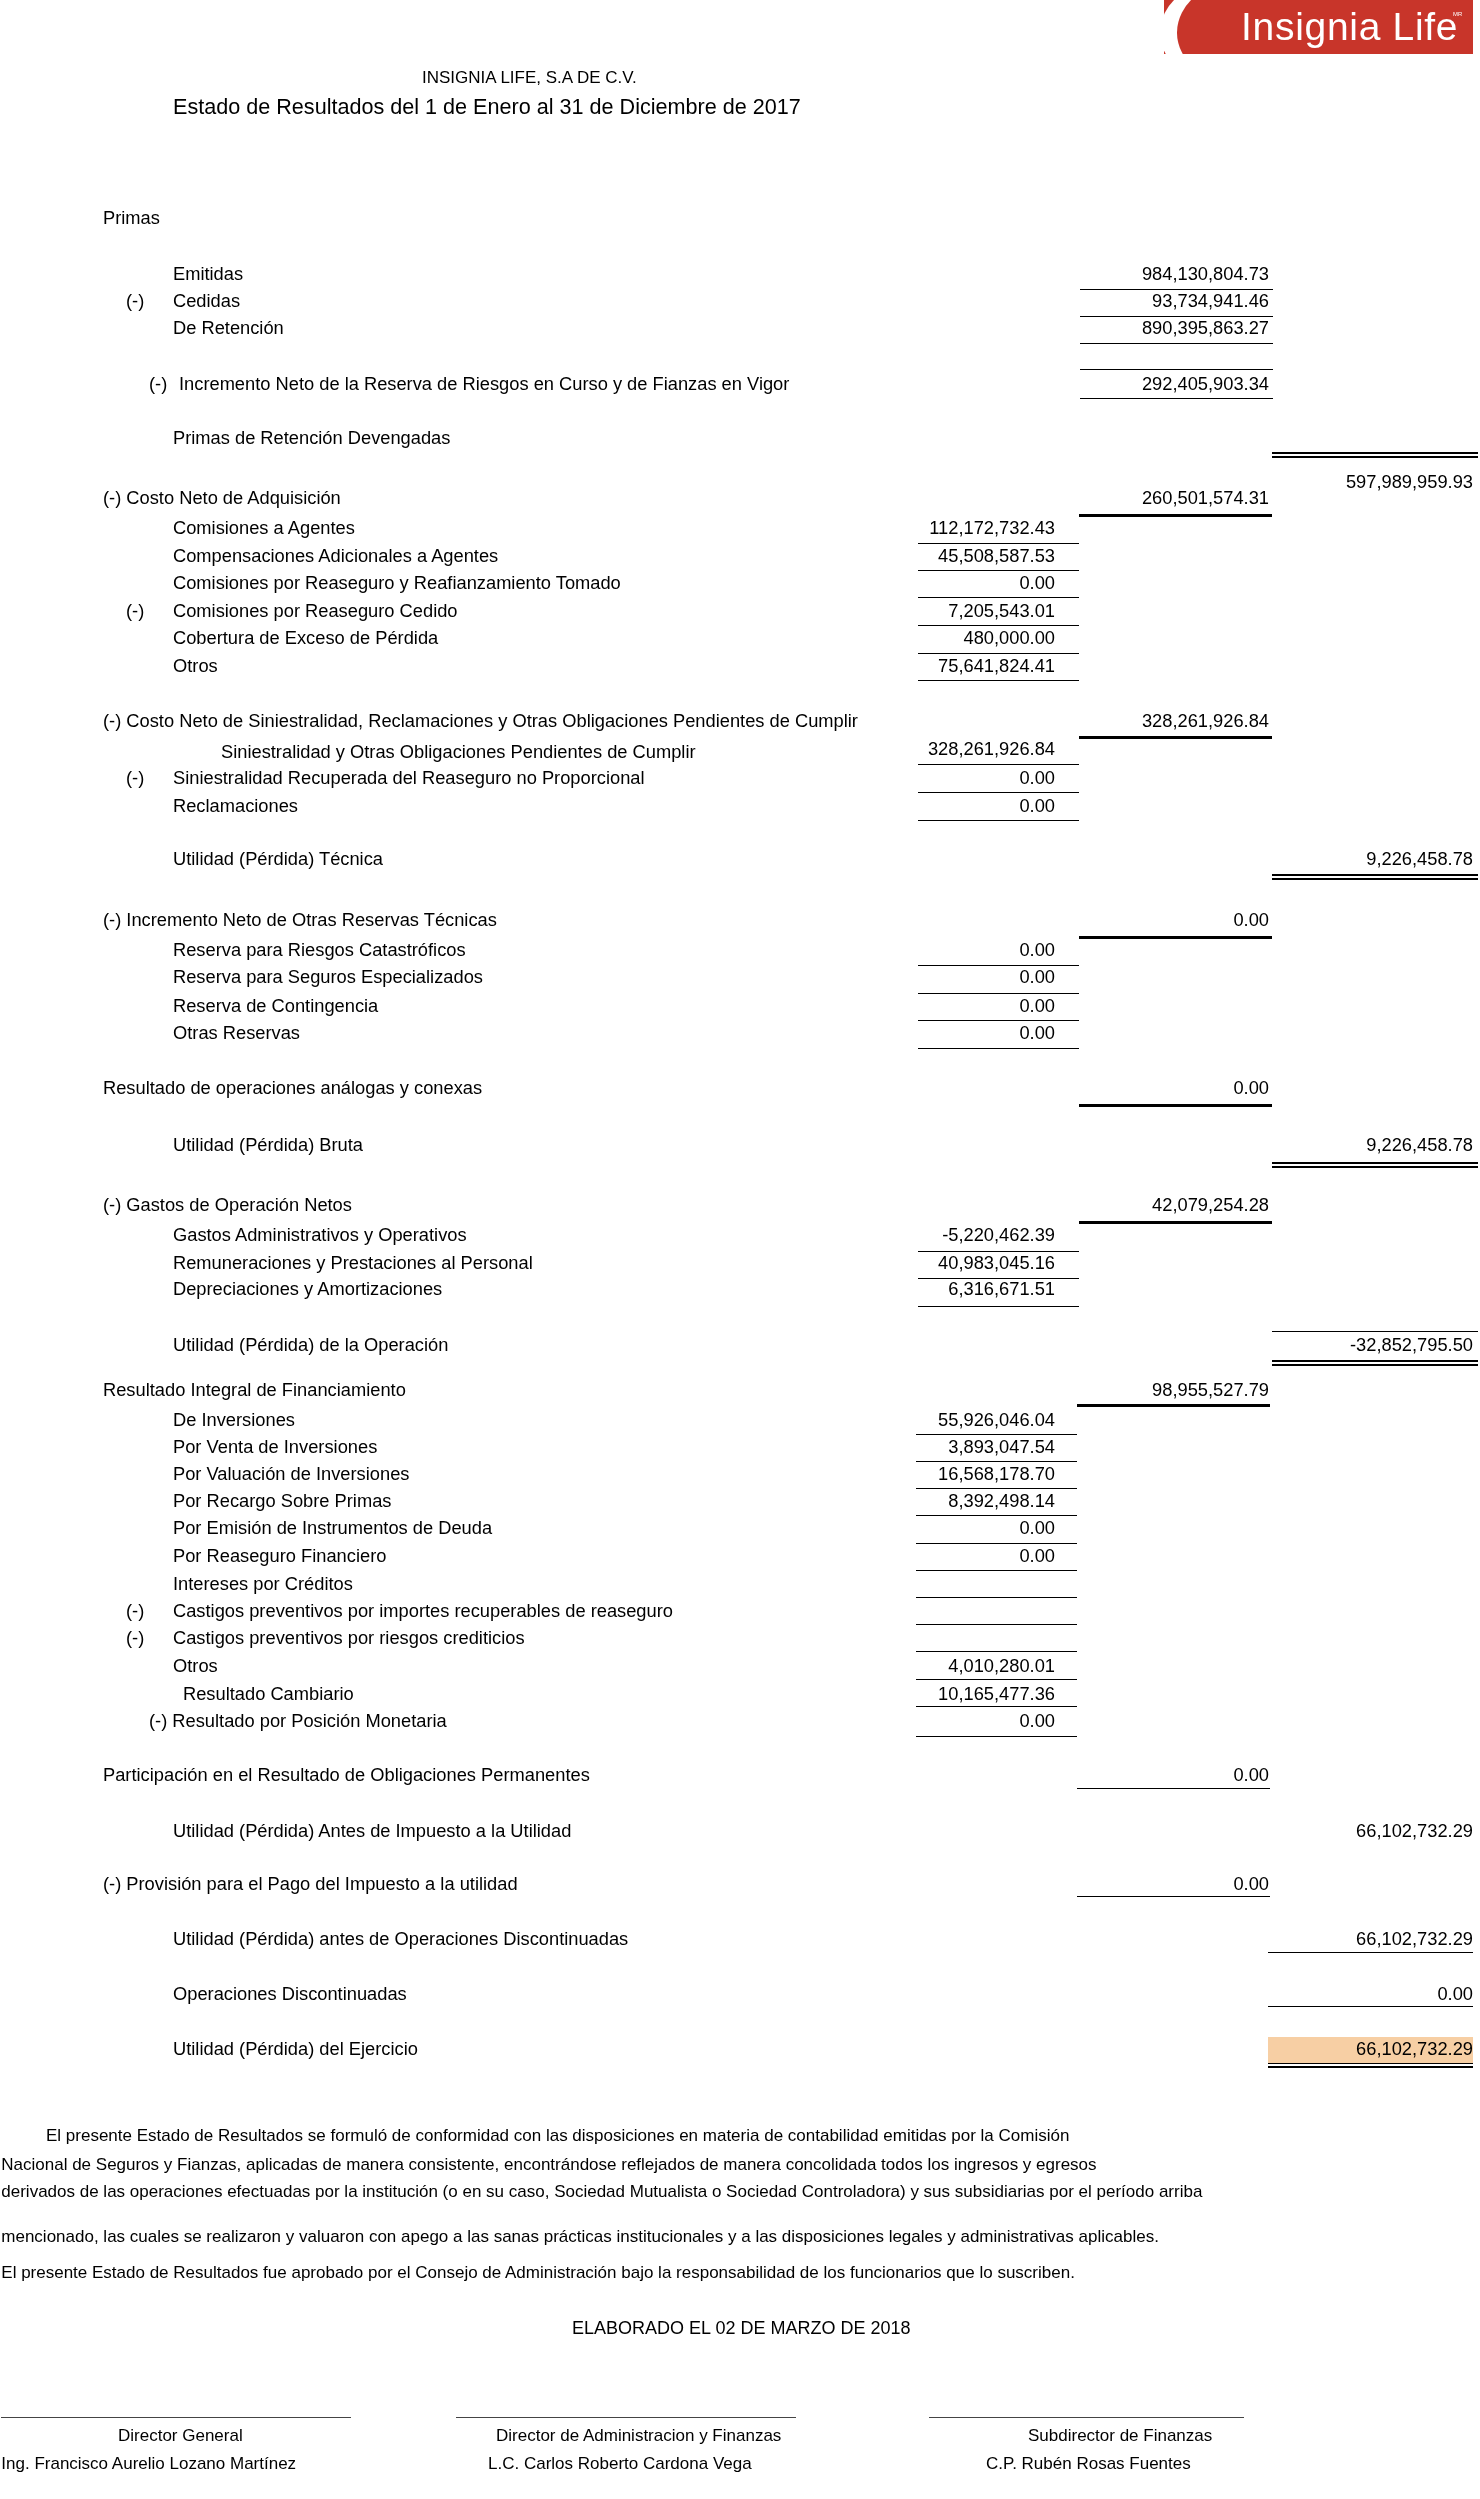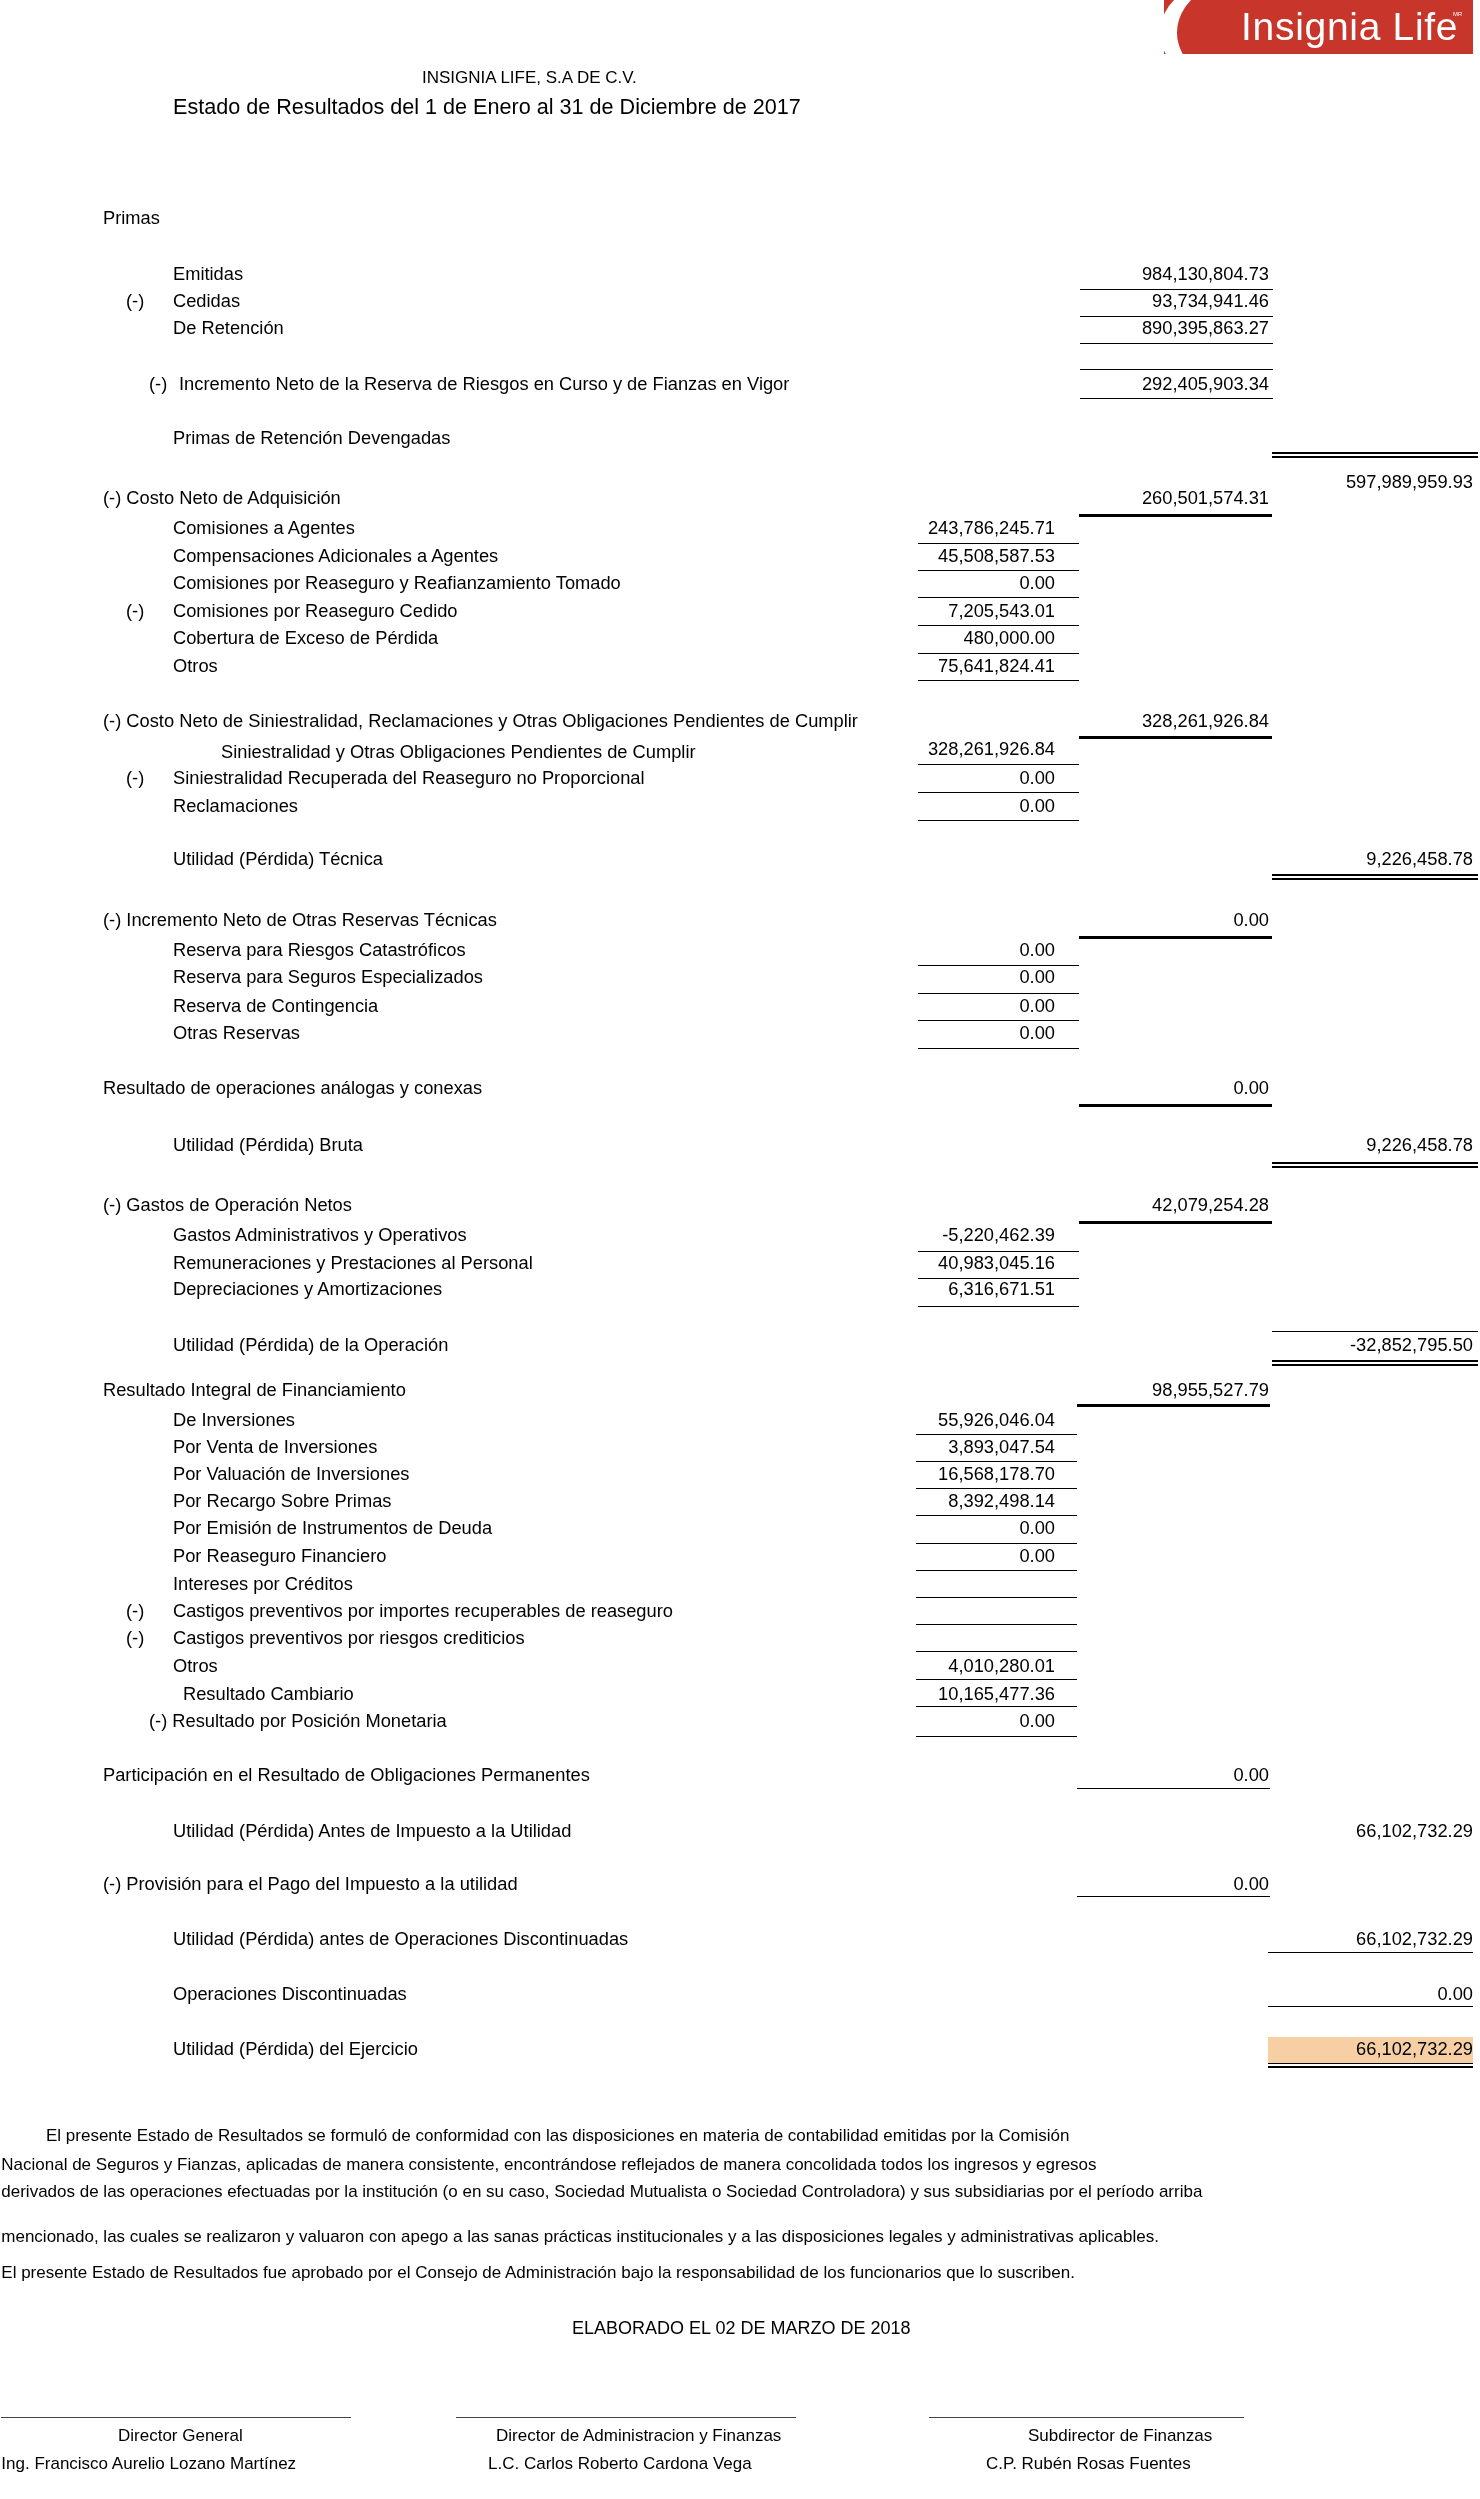--- a/index.html
+++ b/index.html
@@ -58,21 +58,21 @@
 <div class="abs t" style="left:173px; top:438px;">Primas de Retención Devengadas</div>
 <div class="abs t num c3" style="top:438px;margin-top:44px;">597,989,959.93</div>
 <div class="line" style="left:1272px; top:452px; width:206px; height:2px;"></div>
 <div class="line" style="left:1272px; top:456px; width:206px; height:2px;"></div>
 
 <div class="abs t" style="left:103px; top:498px;">(-) Costo Neto de Adquisición</div>
 <div class="abs t num c2" style="top:498px;">260,501,574.31</div>
 <div class="line" style="left:1079px; top:514px; width:193px; height:2.6px;"></div>
 
 <div class="abs t" style="left:173px; top:528px;">Comisiones a Agentes</div>
-<div class="abs t num c1" style="top:528px;">243,786,245.71</div>
+<div class="abs t num c1" style="top:528px;">112,172,732.43</div>
 <div class="line" style="left:918px; top:543px; width:161px; height:1.3px;"></div>
 
 <div class="abs t" style="left:173px; top:556px;">Compensaciones Adicionales a Agentes</div>
 <div class="abs t num c1" style="top:556px;">45,508,587.53</div>
 <div class="line" style="left:918px; top:570px; width:161px; height:1.3px;"></div>
 
 <div class="abs t" style="left:173px; top:583px;">Comisiones por Reaseguro y Reafianzamiento Tomado</div>
 <div class="abs t num c1" style="top:583px;">0.00</div>
 <div class="line" style="left:918px; top:597px; width:161px; height:1.3px;"></div>
 

